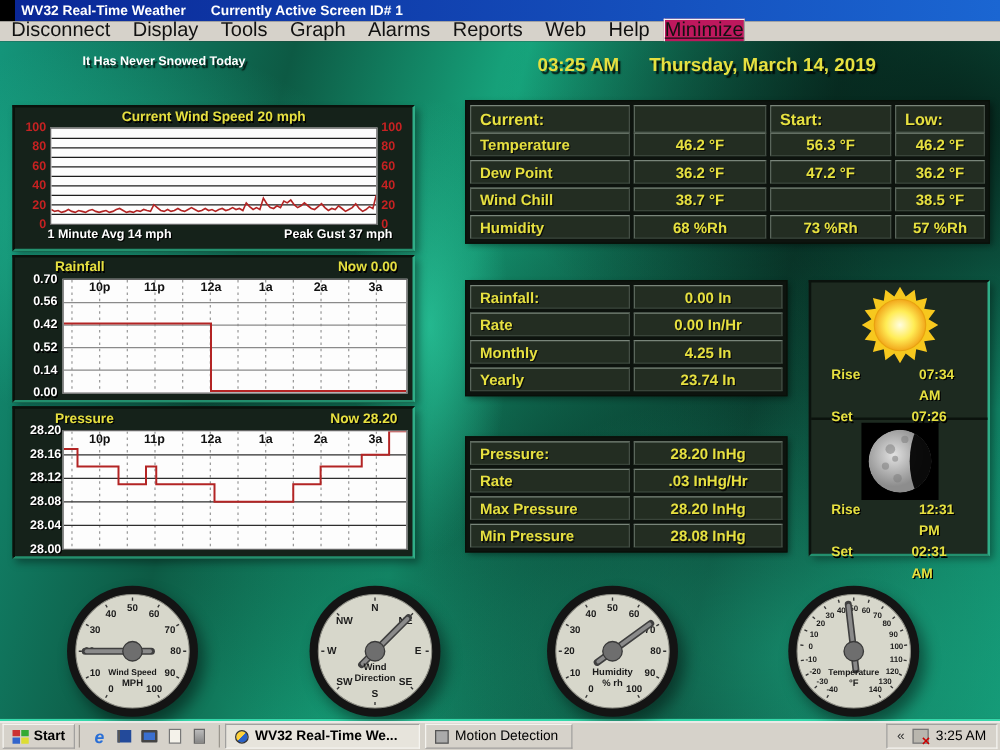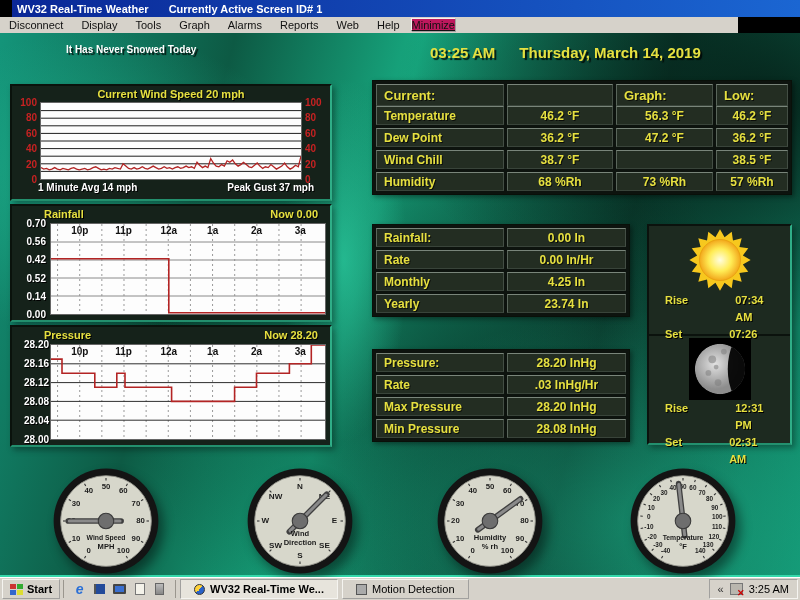--- a/index.html
+++ b/index.html
@@ -6,22 +6,22 @@
   *{box-sizing:border-box; margin:0; padding:0;}
   html,body{width:800px;height:600px;overflow:hidden;}
   body{font-family:"Liberation Sans",sans-serif;}
   #screen{position:relative;width:800px;height:600px;background:#000;}
 
   
   #titlebar{position:absolute;left:12px;top:0;width:800px;height:17px;
     background:linear-gradient(to right,#0a2796,#1b67d3);
     color:#fff;font-size:11px;font-weight:bold;display:flex;align-items:center;gap:20px;padding-left:5px;}
   
-  #menubar{position:absolute;left:0;top:17px;width:738px;height:16px;background:#d6d2ca;
-    display:flex;align-items:center;font-size:11px;color:#111;}
+  #menubar{position:absolute;left:0;top:17px;width:800px;height:16px;background:#d6d2ca;
+    display:flex;align-items:center;font-size:16px;color:#111;}
   .menu-item{padding:1px 9px;cursor:default;}
   .menu-item.menu-btn{border:1px outset #f5f4f0;background:#be185d;padding:0 0;margin-left:2px;text-decoration:underline;}
 
   
   #main{position:absolute;left:0;top:33px;width:800px;height:544px;
     background:
       radial-gradient(90px 260px at 43% 42%, rgba(46,214,168,.65), rgba(46,214,168,0) 70%),
       radial-gradient(300px 220px at 12% 28%, rgba(36,196,154,.55), transparent 70%),
       radial-gradient(430px 280px at 80% 90%, rgba(30,180,140,.5), transparent 75%),
       radial-gradient(520px 320px at 96% 12%, rgba(4,26,19,.85), transparent 72%),
@@ -98,21 +98,21 @@
       linear-gradient(#36c 0 0) 0 6px/6px 5px no-repeat,
       linear-gradient(#dd3 0 0) 7px 6px/6px 5px no-repeat;}
   .ql{display:flex;align-items:center;gap:5px;padding:0 8px;border-left:1px solid #9a968e;
     border-right:1px solid #9a968e;height:18px;}
   .ql-icon{width:15px;height:15px;display:flex;align-items:center;justify-content:center;}
   .ie{color:#2a6fd6;font-size:14px;font-weight:bold;font-style:italic;}
   .flagicon{width:11px;height:10px;background:#234a9a;border-left:2px solid #555;}
   .monitor{width:13px;height:10px;border:2px solid #444;background:#3a6fd0;border-radius:1px;}
   .docico{width:10px;height:12px;background:#f4f2ea;border:1px solid #777;}
   .deskico{width:9px;height:12px;background:linear-gradient(#bbb,#888);border:1px solid #666;}
-  .taskbtn{display:flex;align-items:center;gap:5px;height:20px;margin-left:4px;padding:0 13px;
+  .taskbtn{display:flex;align-items:center;gap:5px;height:20px;margin-left:4px;padding:0 7px;
     border:1px outset #f5f4f0;background:#d6d2ca;min-width:118px;}
   .taskbtn.active{border:1px inset #f5f4f0;background:#e7e4dc;font-weight:bold;min-width:156px;}
   .tb-icon{width:11px;height:11px;border-radius:50%;}
   .tb-icon.wv{background:linear-gradient(135deg,#ffd23a 50%,#2a62c8 50%);border:1px solid #333;}
   .tb-icon.md{border-radius:0;background:#aaa;border:1px solid #555;}
   #tray{margin-left:auto;display:flex;align-items:center;gap:6px;height:20px;margin-right:2px;
     padding:0 8px;border:1px inset #f5f4f0;}
   #tray .chev{font-size:11px;color:#333;}
   .tray-icon{position:relative;width:13px;height:12px;background:#b9b6ae;border:1px solid #777;}
   .tray-icon::after{content:"✕";position:absolute;right:-3px;bottom:-4px;color:#c00;font-size:9px;font-weight:bold;}
@@ -270,21 +270,21 @@
             <span class="xtick" style="left: 59%;">1a</span>
             <span class="xtick" style="left: 75%;">2a</span>
             <span class="xtick" style="left: 91%;">3a</span>
           </div>
       </div>
     </div>
 
     <div class="dtable" id="current-table">
       <div class="tcell lab thead">Current:</div>
       <div class="tcell thead"></div>
-      <div class="tcell lab thead">Graph:</div>
+      <div class="tcell lab thead">Start:</div>
       <div class="tcell lab thead">Low:</div>
 
       <div class="tcell lab">Temperature</div>
       <div class="tcell val">46.2 °F</div>
       <div class="tcell val">56.3 °F</div>
       <div class="tcell val">46.2 °F</div>
 
       <div class="tcell lab">Dew Point</div>
       <div class="tcell val">36.2 °F</div>
       <div class="tcell val">47.2 °F</div>

